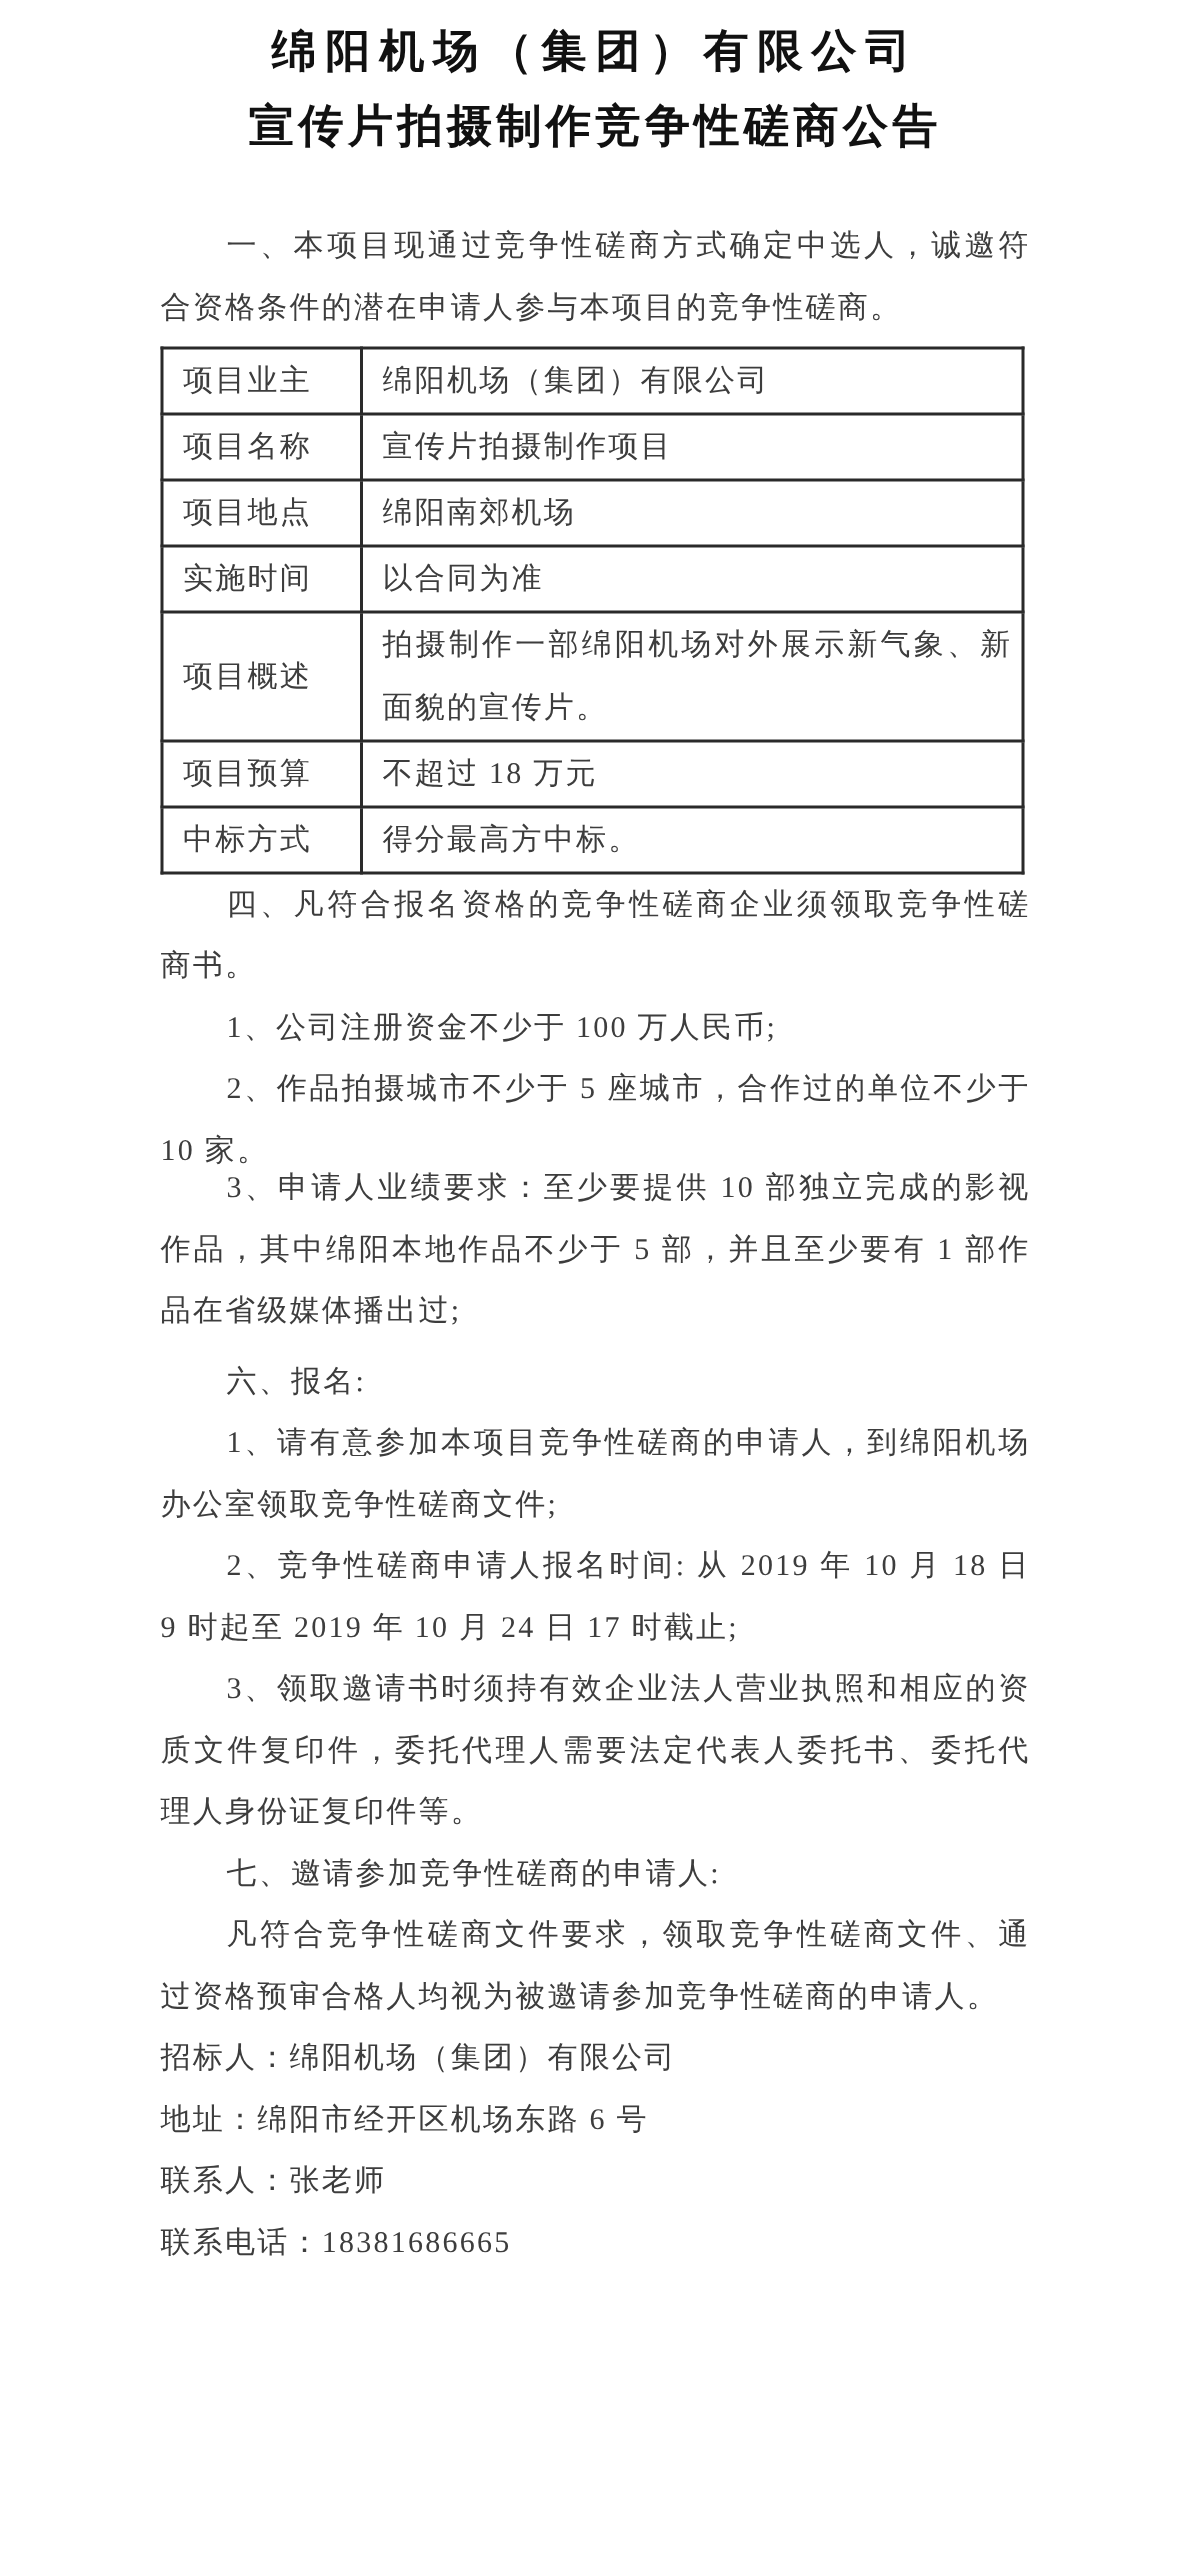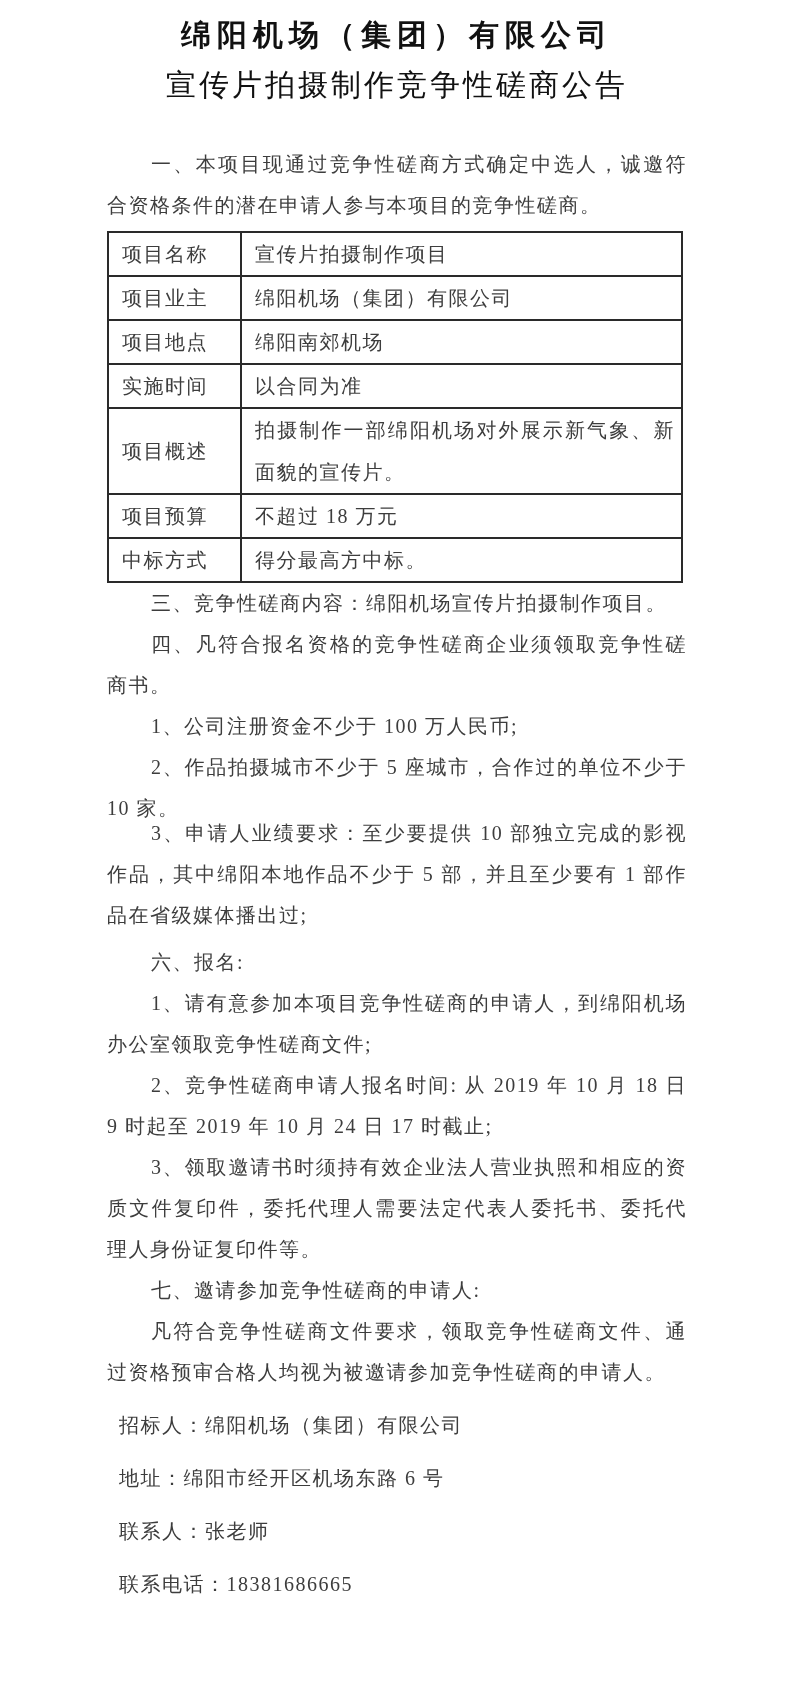--- a/index.html
+++ b/index.html
@@ -23,36 +23,36 @@
     line-height: 46px;
     font-weight: bold;
     color: #111111;
     text-align: center;
     letter-spacing: 6px;
   }
   .doc-subtitle {
     margin: 4px 0 0 0;
     font-size: 30px;
     line-height: 46px;
-    font-weight: normal;
+    font-weight: bold;
     color: #111111;
     text-align: center;
     letter-spacing: 3px;
   }
   .body-text { font-size: 20px; line-height: 41px; letter-spacing: 1.5px; }
   p.para {
     margin: 0;
     text-indent: 44px;
     text-align: justify;
   }
   p.first-para { margin-top: 36px; }
   p.tight { margin-top: -16px; }
   p.gap-before { margin-top: 6px; }
   p.contact {
-    margin: 12px;
+    margin: 0;
     text-indent: 0;
     text-align: left;
   }
   table.overview-table {
     border-collapse: collapse;
     width: 576px;
     margin-top: 5px;
     table-layout: fixed;
   }
   table.overview-table td {
@@ -79,26 +79,26 @@
   <h2 class="doc-subtitle">宣传片拍摄制作竞争性磋商公告</h2>
 
   <div class="body-text">
 
     <p class="para first-para">一、本项目现通过竞争性磋商方式确定中选人，诚邀符合资格条件的潜在申请人参与本项目的竞争性磋商。</p>
 
 
     <table class="overview-table">
       <tbody>
         <tr class="row-single">
+          <td class="cell-label">项目业主</td>
+          <td class="cell-value">绵阳机场（集团）有限公司</td>
+        </tr>
+        <tr class="row-single">
           <td class="cell-label">项目名称</td>
           <td class="cell-value">宣传片拍摄制作项目</td>
-        </tr>
-        <tr class="row-single">
-          <td class="cell-label">项目业主</td>
-          <td class="cell-value">绵阳机场（集团）有限公司</td>
         </tr>
         <tr class="row-single">
           <td class="cell-label">项目地点</td>
           <td class="cell-value">绵阳南郊机场</td>
         </tr>
         <tr class="row-single">
           <td class="cell-label">实施时间</td>
           <td class="cell-value">以合同为准</td>
         </tr>
         <tr class="row-double">
@@ -109,21 +109,20 @@
           <td class="cell-label">项目预算</td>
           <td class="cell-value">不超过 18 万元</td>
         </tr>
         <tr class="row-single">
           <td class="cell-label">中标方式</td>
           <td class="cell-value">得分最高方中标。</td>
         </tr>
       </tbody>
     </table>
 
-    <p class="para after-table">三、竞争性磋商内容：绵阳机场宣传片拍摄制作项目。</p>
     <p class="para">四、凡符合报名资格的竞争性磋商企业须领取竞争性磋商书。</p>
     <p class="para">1、公司注册资金不少于 100 万人民币;</p>
     <p class="para">2、作品拍摄城市不少于 5 座城市，合作过的单位不少于 10 家。</p>
     <p class="para tight">3、申请人业绩要求：至少要提供 10 部独立完成的影视作品，其中绵阳本地作品不少于 5 部，并且至少要有 1 部作品在省级媒体播出过;</p>
     <p class="para gap-before">六、报名:</p>
     <p class="para">1、请有意参加本项目竞争性磋商的申请人，到绵阳机场办公室领取竞争性磋商文件;</p>
     <p class="para">2、竞争性磋商申请人报名时间: 从 2019 年 10 月 18 日 9 时起至 2019 年 10 月 24 日 17 时截止;</p>
     <p class="para">3、领取邀请书时须持有效企业法人营业执照和相应的资质文件复印件，委托代理人需要法定代表人委托书、委托代理人身份证复印件等。</p>
     <p class="para">七、邀请参加竞争性磋商的申请人:</p>
     <p class="para">凡符合竞争性磋商文件要求，领取竞争性磋商文件、通过资格预审合格人均视为被邀请参加竞争性磋商的申请人。</p>

